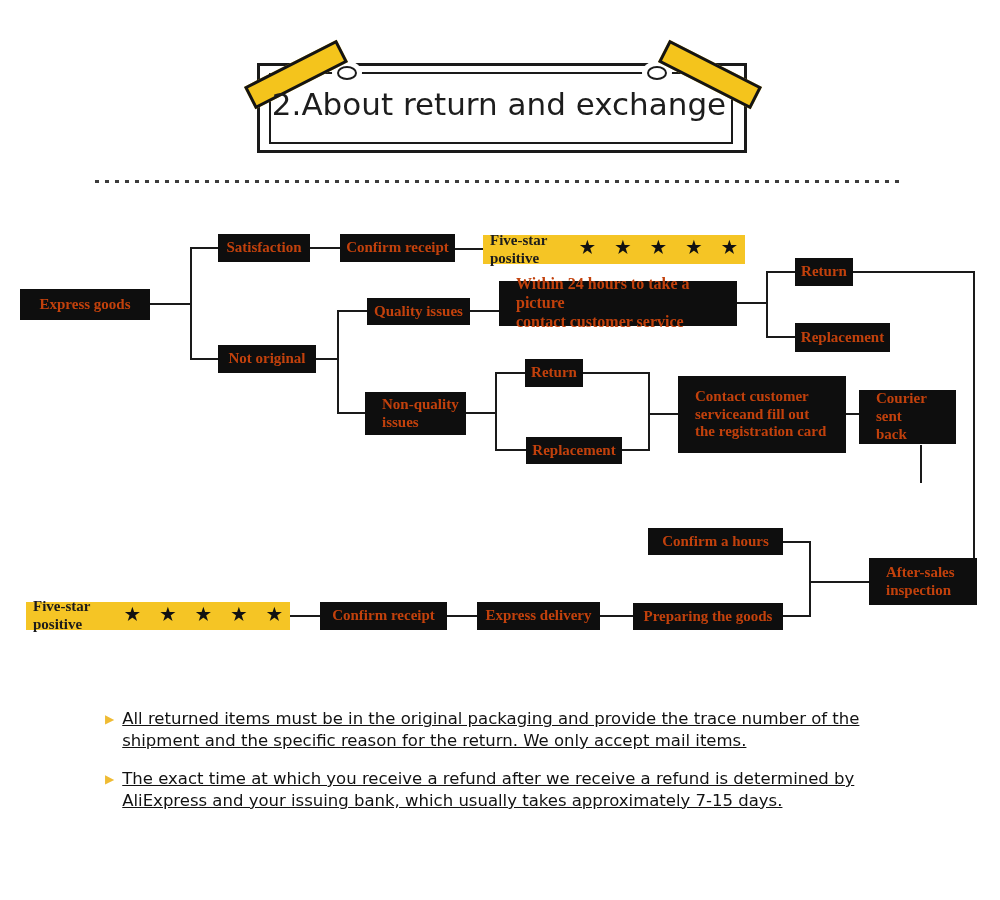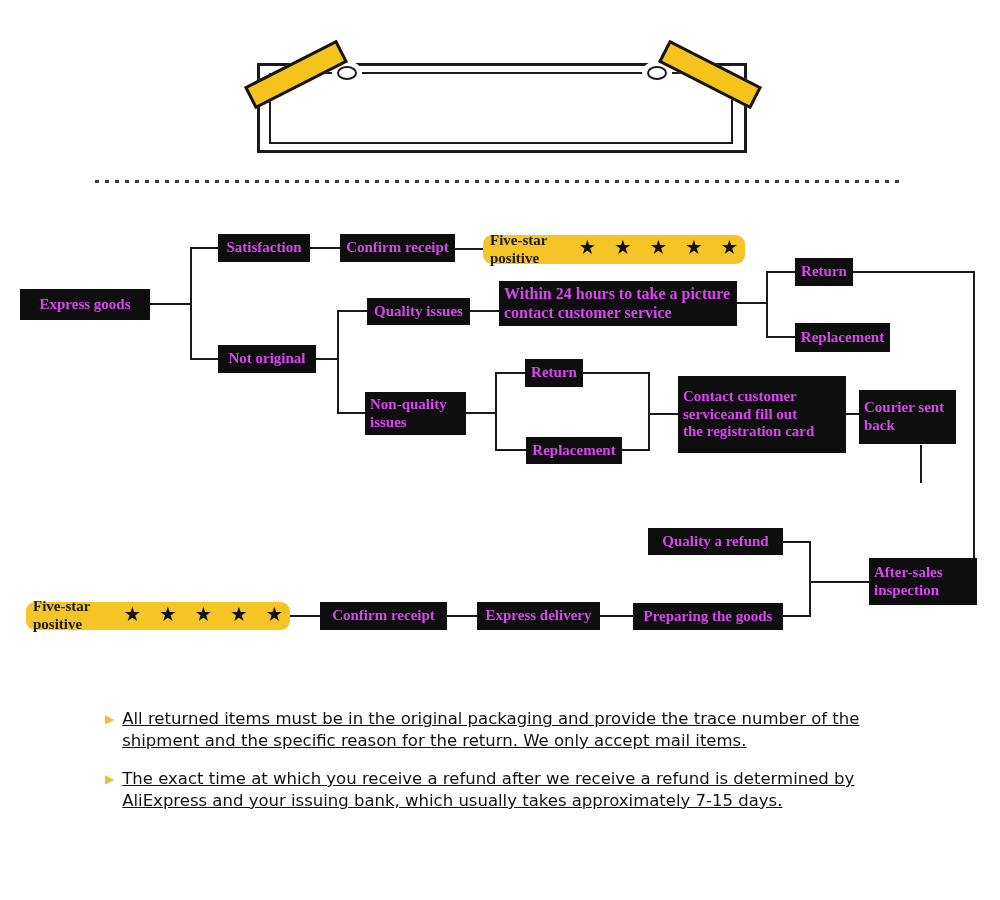--- a/index.html
+++ b/index.html
@@ -17,46 +17,47 @@
   .tape-left{left:244px;top:62px;transform:rotate(-27deg);}
   .tape-right{left:658px;top:62px;transform:rotate(27deg);}
   .banner-title{position:absolute;left:257px;top:86px;width:484px;text-align:center;
                 font-family:"DejaVu Sans",sans-serif;font-size:31px;color:#1d1d1d;
                 letter-spacing:0px;}
   
   .dotted-rule{position:absolute;left:95px;top:180px;width:810px;height:3px;
     background-image:repeating-linear-gradient(90deg,#3c3c3c 0 4px,transparent 4px 10px);}
   
   .ln{position:absolute;background:#1a1a1a;}
-  .node{position:absolute;background:#0e0e0e;color:#d946ef;display:flex;align-items:center;
+  .node{position:absolute;background:#0e0e0e;color:#c2410c;display:flex;align-items:center;
         justify-content:center;font-weight:700;font-size:15px;line-height:1.18;
         white-space:pre-line;}
-  .node.ml{justify-content:flex-start;padding-left:5px;box-sizing:border-box;text-align:left;}
+  .node.ml{justify-content:flex-start;padding-left:17px;box-sizing:border-box;text-align:left;}
   .node.yellow{background:#F5C525;color:#1c1c1c;justify-content:flex-start;
-               padding-left:7px;box-sizing:border-box;border-radius:9px;}
+               padding-left:7px;box-sizing:border-box;}
   .stars{font-size:17px;letter-spacing:8px;margin-left:14px;color:#111;white-space:nowrap;
          transform:translateY(-1px);}
   
   .note{position:absolute;left:105px;display:flex;align-items:flex-start;width:800px;
         font-family:"DejaVu Sans",sans-serif;font-size:16.5px;color:#121212;line-height:1.33;}
   .note .tri{color:#EFBB33;font-size:12px;margin:4px 8px 0 0;flex:0 0 auto;}
   .note .txt{max-width:775px;text-decoration:underline;}
 </style>
 </head>
 <body>
 
 <div class="canvas">
 
   <div class="banner-outer"></div>
   <div class="banner-inner"></div>
   <div class="banner-string"></div>
   <div class="eyelet" style="left:337px;"></div>
   <div class="eyelet" style="left:647px;"></div>
   <div class="tape tape-left"></div>
   <div class="tape tape-right"></div>
+  <div class="banner-title">2.About return and exchange</div>
 
   <div class="dotted-rule"></div>
 
   <div class="ln" style="left:150px;top:303px;width:40px;height:2px;"></div>
   <div class="ln" style="left:190px;top:247px;width:2px;height:113px;"></div>
   <div class="ln" style="left:190px;top:247px;width:28px;height:2px;"></div>
   <div class="ln" style="left:190px;top:358px;width:28px;height:2px;"></div>
   <div class="ln" style="left:310px;top:247px;width:30px;height:2px;"></div>
   <div class="ln" style="left:455px;top:248px;width:28px;height:2px;"></div>
   <div class="ln" style="left:316px;top:358px;width:21px;height:2px;"></div>
@@ -103,21 +104,21 @@
   <div class="node" style="left:795px;top:323px;width:95px;height:29px;">Replacement</div>
   <div class="node ml" style="left:365px;top:392px;width:101px;height:43px;">Non-quality
 issues</div>
   <div class="node" style="left:525px;top:359px;width:58px;height:28px;">Return</div>
   <div class="node" style="left:526px;top:437px;width:96px;height:27px;">Replacement</div>
   <div class="node ml" style="left:678px;top:376px;width:168px;height:77px;">Contact customer
 serviceand fill out
 the registration card</div>
   <div class="node ml" style="left:859px;top:390px;width:97px;height:54px;">Courier sent
 back</div>
-  <div class="node" style="left:648px;top:528px;width:135px;height:27px;">Quality a refund</div>
+  <div class="node" style="left:648px;top:528px;width:135px;height:27px;">Confirm a hours</div>
   <div class="node ml" style="left:869px;top:558px;width:108px;height:47px;">After-sales
 inspection</div>
   <div class="node" style="left:633px;top:603px;width:150px;height:27px;text-align:right;">Preparing the goods</div>
   <div class="node yellow" style="left:26px;top:602px;width:264px;height:28px;">
     <span>Five-star positive</span>
     <span class="stars">★ ★ ★ ★ ★</span>
   </div>
   <div class="node" style="left:320px;top:602px;width:127px;height:28px;">Confirm receipt</div>
   <div class="node" style="left:477px;top:602px;width:123px;height:28px;">Express delivery</div>
 

